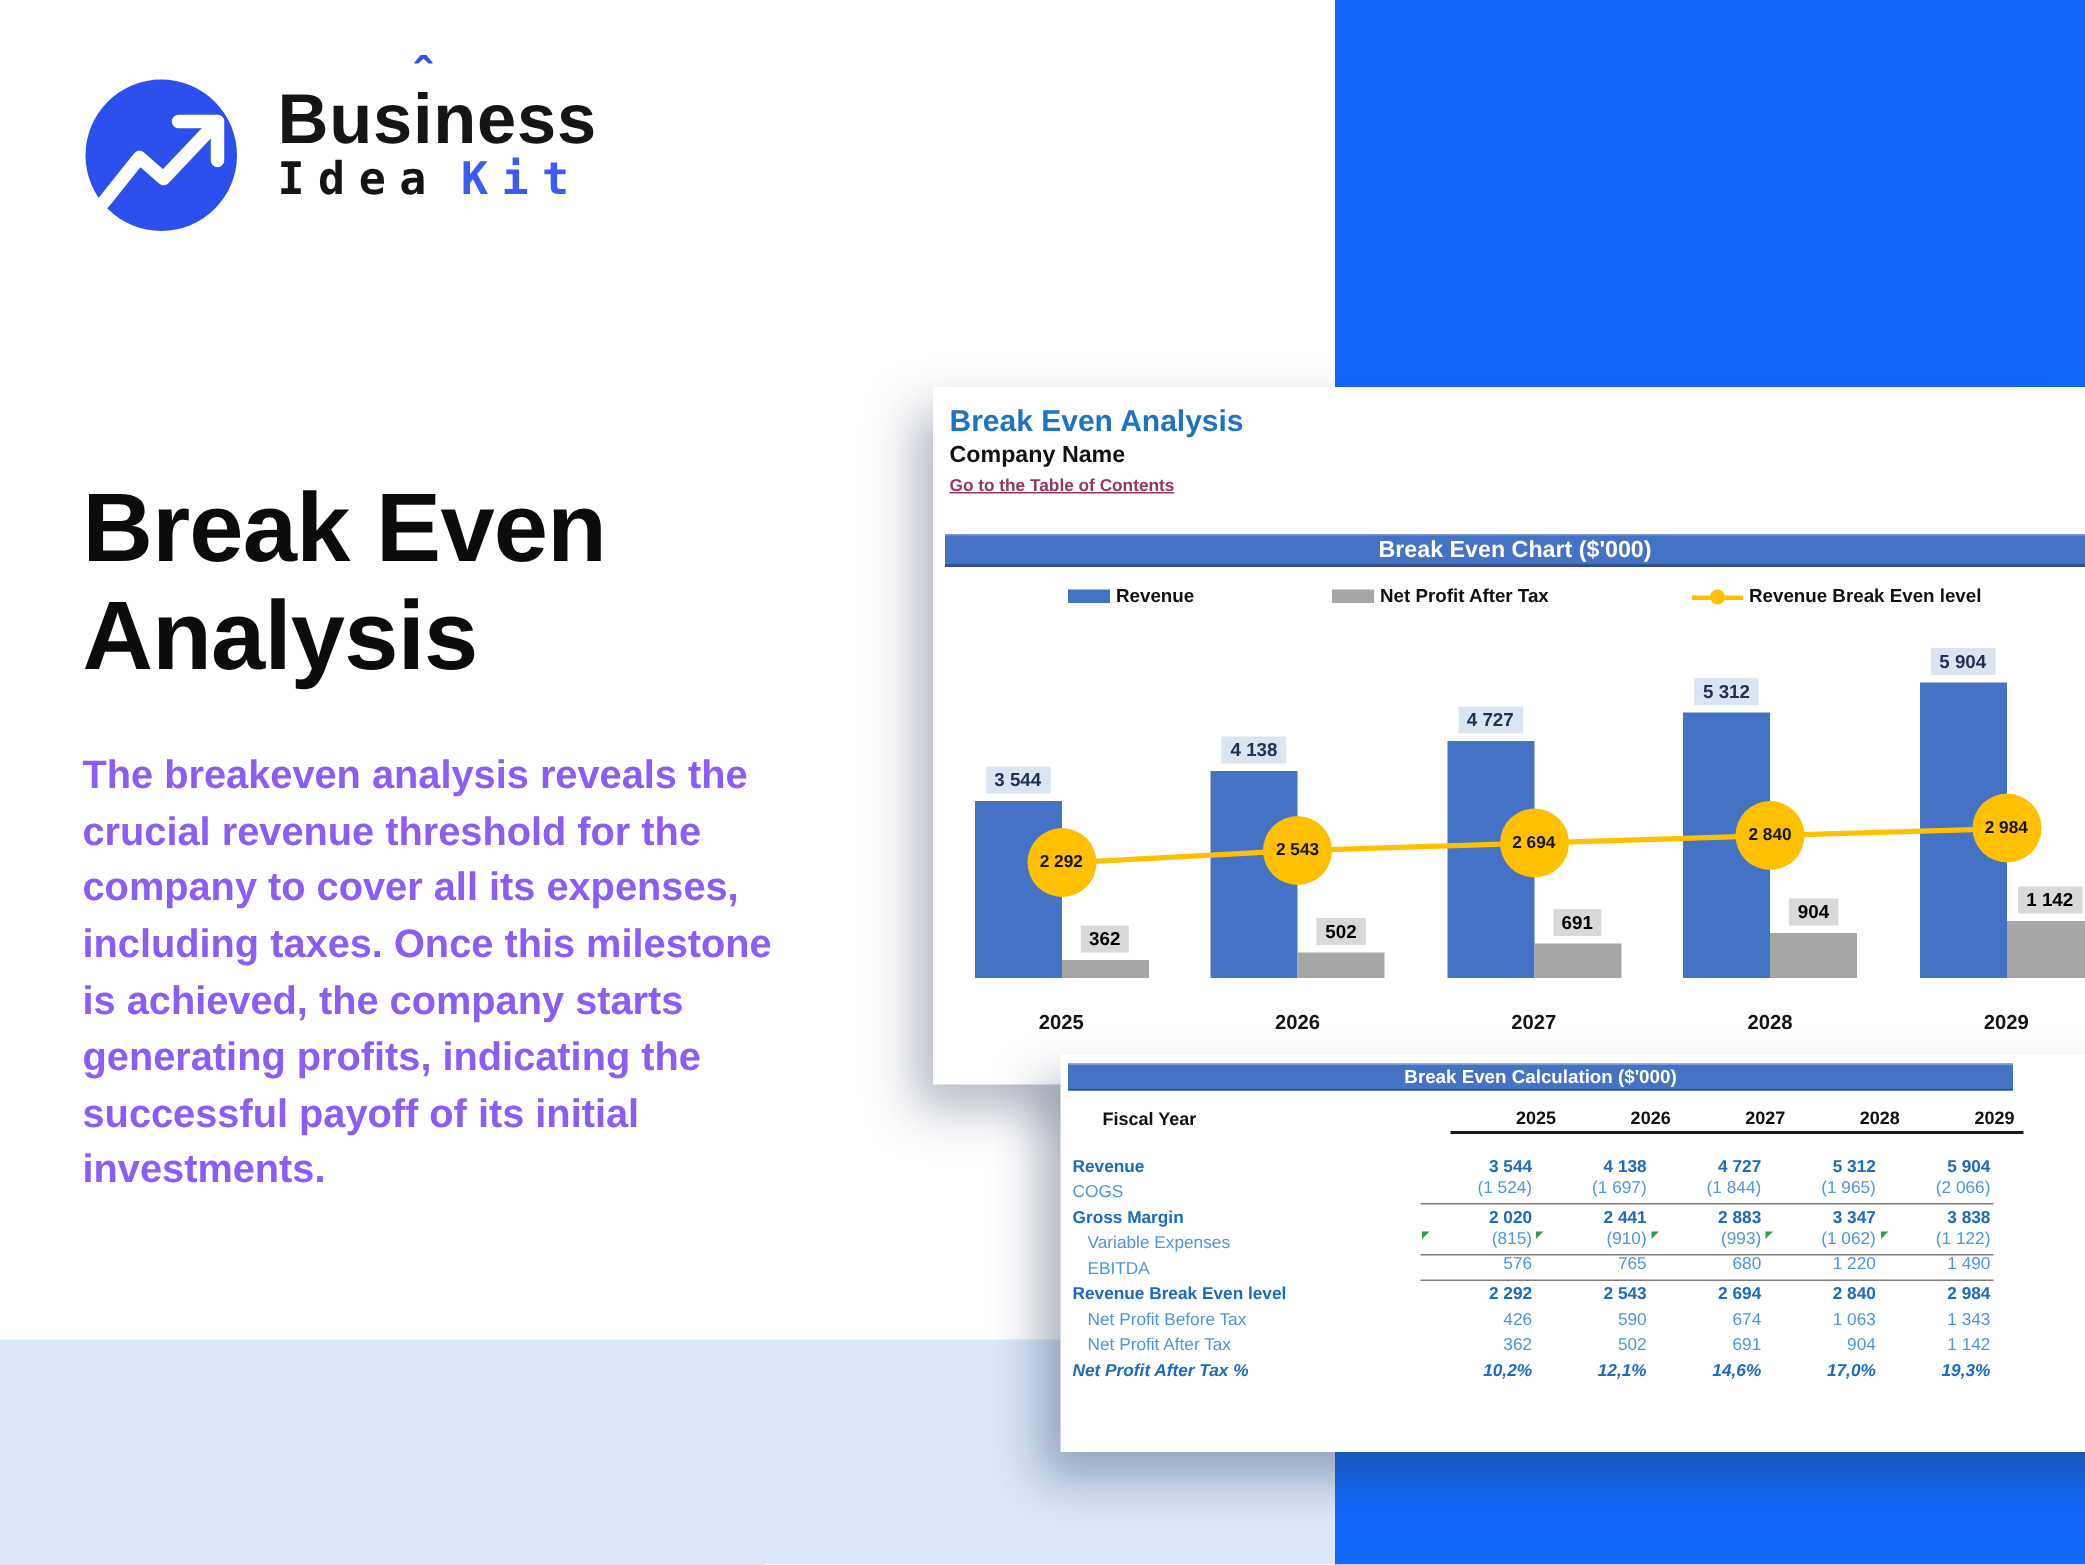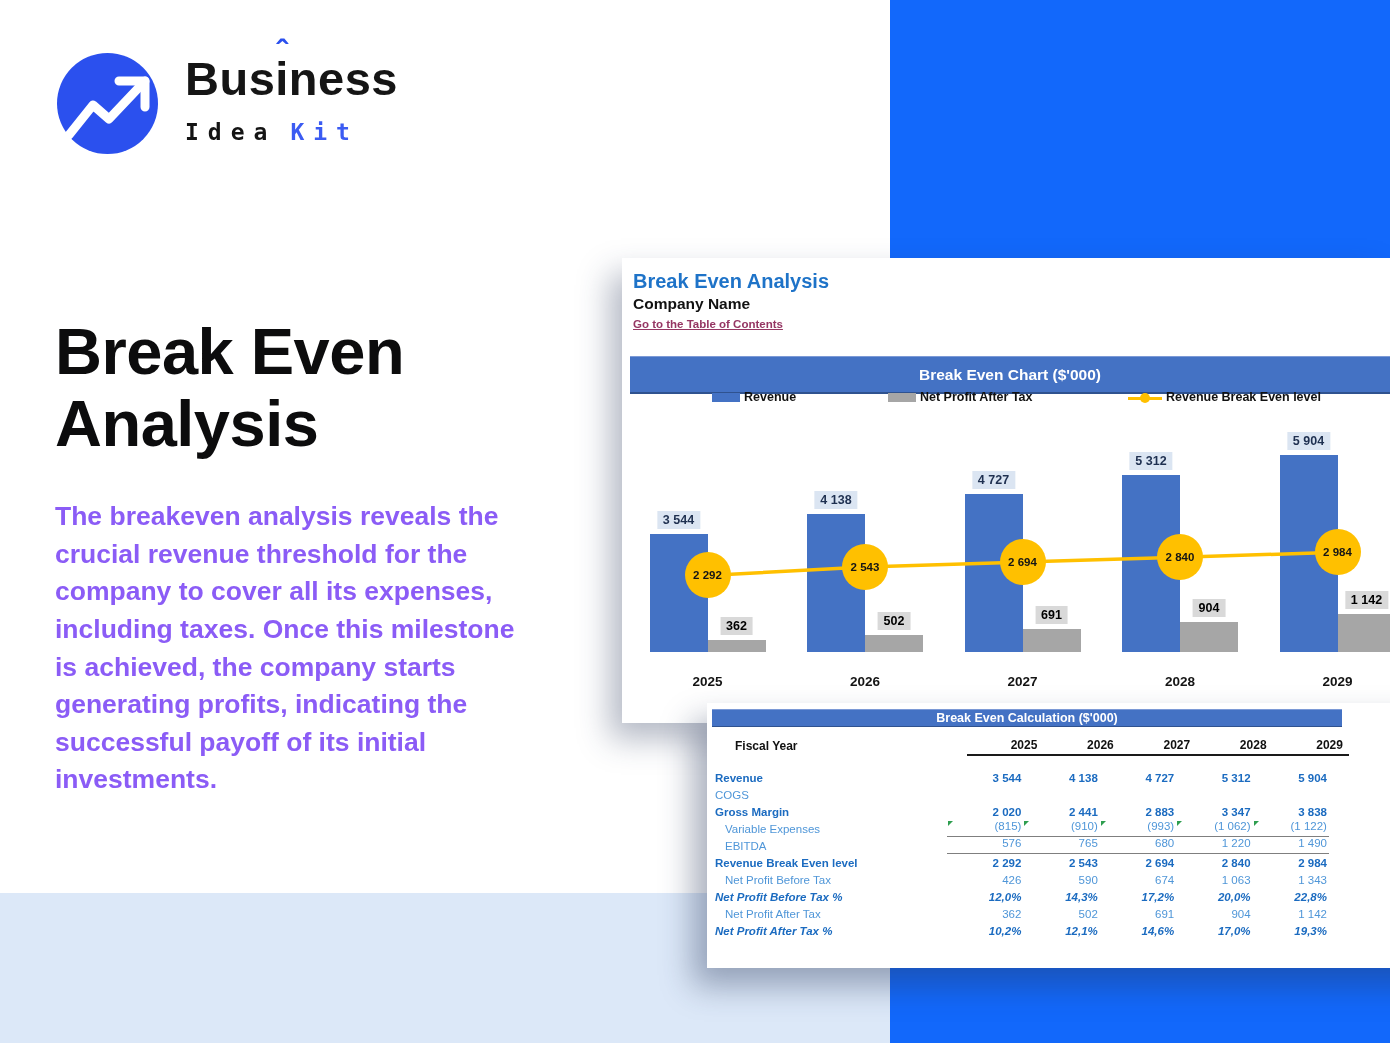--- a/index.html
+++ b/index.html
@@ -12,33 +12,33 @@
   .bg-lightblue-bottom { position:absolute; left:0; top:893px; width:890px; height:150px; background:#DCE8F8; }
 
   
   .brand { position:absolute; left:57px; top:53px; display:flex; align-items:flex-start; }
   .logo-circle { width:101px; height:101px; border-radius:50%; background:#2B50EE; position:relative; flex:0 0 auto; }
   .logo-circle svg { position:absolute; left:0; top:0; }
   .brand-text { margin-left:27px; padding-top:2px; }
   .brand-title { font-size:47px; font-weight:800; color:#151515; letter-spacing:0.5px; line-height:1.0; position:relative; }
   .i-wrap { position:relative; display:inline-block; }
   .i-hat { position:absolute; left:50%; transform:translateX(-50%); top:-21px; color:#2B50EE; font-size:34px; font-weight:800; }
-  .brand-sub { font-family:"DejaVu Sans Mono", monospace; font-size:23px; font-weight:bold; color:#141414; letter-spacing:9px; margin-top:17px; }
+  .brand-sub { font-family:"DejaVu Sans Mono", monospace; font-size:30px; font-weight:bold; color:#141414; letter-spacing:9px; margin-top:0; }
   .brand-sub .accent { color:#3B5BF2; margin-left:14px; }
 
   
   .hero-title { position:absolute; left:55px; top:316px; width:440px; font-size:65px; line-height:1.10; font-weight:800; color:#0c0c0d; letter-spacing:-0.5px; }
   .hero-desc { position:absolute; left:55px; top:498px; width:485px; font-size:26.5px; line-height:1.42; font-weight:700; color:#8b5cf6; }
 
   
   .sheet1 { position:absolute; left:622px; top:258px; width:768px; height:465px; background:#ffffff; box-shadow:-12px 16px 30px rgba(40,55,90,.35); }
   .sheet1-title { position:absolute; left:11px; top:12px; font-size:20px; font-weight:bold; color:#1E73C8; }
   .sheet1-company { position:absolute; left:11px; top:37px; font-size:15.5px; font-weight:bold; color:#111; }
   .sheet1-link { position:absolute; left:11px; top:60px; font-size:11.5px; font-weight:bold; color:#953663; text-decoration:underline; cursor:pointer; }
-  .chart-titlebar { position:absolute; left:8px; top:98px; width:760px; height:38px; background:#4472C4; border-top:1px solid #7C9AD6; border-bottom:2px solid #2F528F; display:flex; align-items:center; justify-content:center; }
+  .chart-titlebar { position:absolute; left:8px; top:98px; width:760px; height:22px; background:#4472C4; border-top:1px solid #7C9AD6; border-bottom:2px solid #2F528F; display:flex; align-items:center; justify-content:center; }
   .chart-titlebar span { color:#fff; font-size:15.5px; font-weight:bold; }
   .legend { position:absolute; left:0; top:130px; width:768px; height:18px; }
   .legend-item { position:absolute; display:flex; align-items:center; height:18px; }
   .legend-label { font-size:12.5px; font-weight:bold; color:#111; margin-left:4px; }
   .sw-bar { width:28px; height:9px; }
   .sw-line { width:34px; height:9px; position:relative; }
   .sw-line .ln { position:absolute; left:0; top:4px; width:34px; height:3px; }
   .sw-line .dt { position:absolute; left:12px; top:0; width:10px; height:10px; border-radius:50%; }
 
   .plot { position:absolute; left:0; top:0; width:768px; height:465px; }
@@ -176,20 +176,27 @@
           <div class="cells">
             <div class="cell">3 544</div>
             <div class="cell">4 138</div>
             <div class="cell">4 727</div>
             <div class="cell">5 312</div>
             <div class="cell">5 904</div>
           </div>
         </div>
         <div class="trow plain rule">
           <div class="lbl">COGS</div>
+          <div class="cells">
+            <div class="cell">(1 524)</div>
+            <div class="cell">(1 697)</div>
+            <div class="cell">(1 844)</div>
+            <div class="cell">(1 965)</div>
+            <div class="cell">(2 066)</div>
+          </div>
         </div>
         <div class="trow bold">
           <div class="lbl">Gross Margin</div>
           <div class="cells">
             <div class="cell">2 020</div>
             <div class="cell">2 441</div>
             <div class="cell">2 883</div>
             <div class="cell">3 347</div>
             <div class="cell">3 838</div>
           </div>
@@ -227,30 +234,20 @@
         <div class="trow plain">
           <div class="lbl indent">Net Profit Before Tax</div>
           <div class="cells">
             <div class="cell">426</div>
             <div class="cell">590</div>
             <div class="cell">674</div>
             <div class="cell">1 063</div>
             <div class="cell">1 343</div>
           </div>
         </div>
-        <div class="trow bold-italic">
-          <div class="lbl">Net Profit Before Tax %</div>
-          <div class="cells">
-            <div class="cell">12,0%</div>
-            <div class="cell">14,3%</div>
-            <div class="cell">17,2%</div>
-            <div class="cell">20,0%</div>
-            <div class="cell">22,8%</div>
-          </div>
-        </div>
         <div class="trow plain">
           <div class="lbl indent">Net Profit After Tax</div>
           <div class="cells">
             <div class="cell">362</div>
             <div class="cell">502</div>
             <div class="cell">691</div>
             <div class="cell">904</div>
             <div class="cell">1 142</div>
           </div>
         </div>

